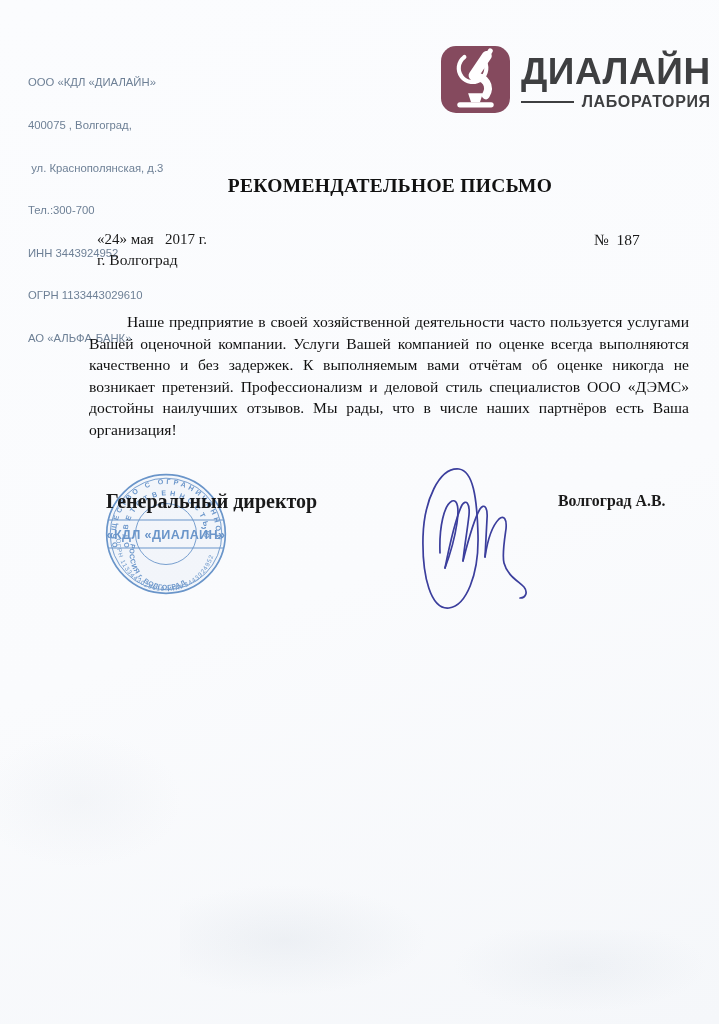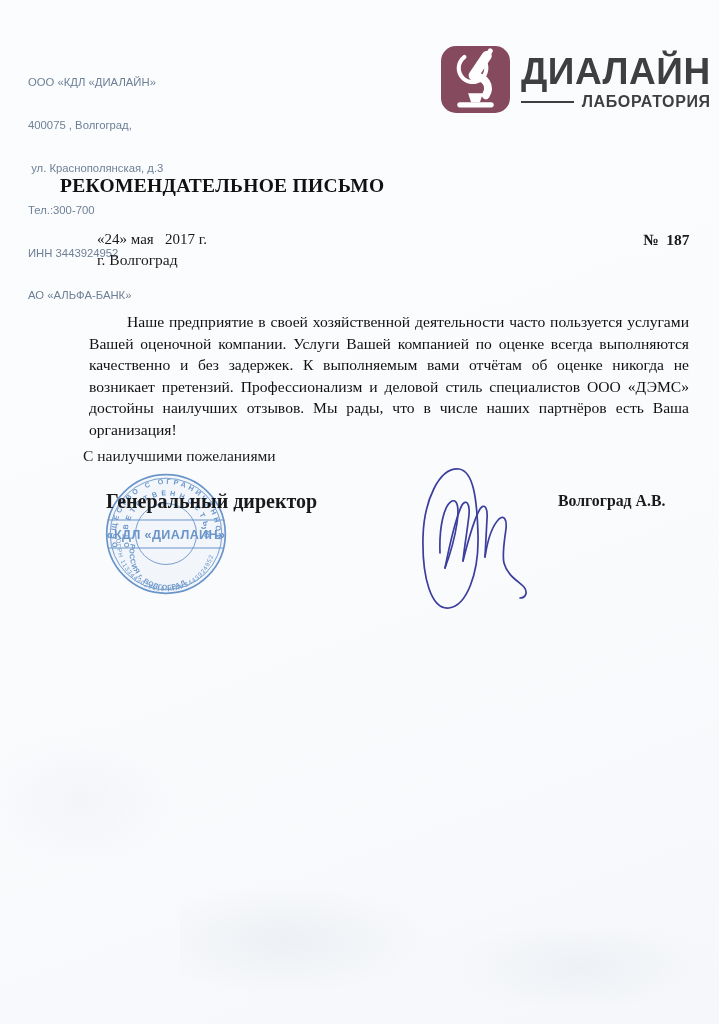--- a/index.html
+++ b/index.html
@@ -31,24 +31,24 @@
     display:flex;align-items:center;justify-content:center;flex:0 0 auto;}
   .logo-text{display:flex;flex-direction:column;padding-top:8px;}
   .logo-wordmark{font-family:"Liberation Sans", sans-serif;font-weight:bold;
     font-size:37px;line-height:36px;color:#3e3f41;letter-spacing:0.5px;}
   .logo-tagline-row{display:flex;align-items:center;gap:8px;margin-top:3px;}
   .logo-line{flex:1;height:2.5px;background:#3e3f41;}
   .logo-tagline{font-family:"Liberation Sans", sans-serif;font-weight:bold;
     font-size:16px;color:#3e3f41;letter-spacing:0.6px;}
 
   
-  .doc-title{position:absolute;left:60px;top:175px;width:660px;text-align:left;
+  .doc-title{position:absolute;left:60px;top:175px;width:660px;text-align:center;
     font-weight:bold;font-size:19.5px;letter-spacing:0.3px;color:#111;}
   .date-line{position:absolute;left:97px;top:231px;font-size:15px;white-space:pre;}
-  .doc-number{position:absolute;left:643px;top:231px;font-size:15.5px;white-space:pre;font-weight:bold;}
+  .doc-number{position:absolute;left:594px;top:231px;font-size:15.5px;white-space:pre;}
   .city-line{position:absolute;left:97px;top:251px;font-size:15.5px;}
 
   
   .body-par{position:absolute;left:89px;top:311px;width:600px;
     font-size:15.6px;line-height:21.6px;text-align:justify;text-indent:38px;color:#111;}
 
   
   .salutation{position:absolute;left:83px;top:447px;font-size:15.5px;}
   .director{position:absolute;left:106px;top:490px;font-size:20px;font-weight:bold;}
   .signer-name{position:absolute;left:558px;top:492px;font-size:15.8px;font-weight:bold;}
@@ -68,20 +68,21 @@
   <div class="wrinkle1"></div>
   <div class="wrinkle2"></div>
   <div class="wrinkle3"></div>
 
   <div class="letterhead">
     <div>ООО «КДЛ «ДИАЛАЙН»</div>
     <div>400075 , Волгоград,</div>
     <div> ул. Краснополянская, д.3</div>
     <div>Тел.:300-700</div>
     <div>ИНН 3443924952</div>
+    <div>ОГРН 1133443029610</div>
     <div>АО «АЛЬФА-БАНК»</div>
   </div>
 
   <div class="logo">
     <div class="logo-icon">
       <svg width="69" height="67" viewBox="0 0 70 67" aria-hidden="true">
         <g fill="none" stroke="#ffffff" stroke-linecap="round">
           <circle cx="32" cy="22" r="14" stroke-width="4.2" stroke-dasharray="66 26" transform="rotate(-38 32 22)"></circle>
           <line x1="46.5" y1="9.5" x2="33" y2="29.5" stroke-width="10"></line>
           <line x1="50" y1="4.5" x2="46.5" y2="10" stroke-width="5"></line>
@@ -103,21 +104,20 @@
   </div>
 
   <div class="doc-title">РЕКОМЕНДАТЕЛЬНОЕ ПИСЬМО</div>
 
   <div class="date-line">«24» мая   2017 г.</div>
   <div class="doc-number">№  187</div>
   <div class="city-line">г. Волгоград</div>
 
   <div class="body-par">Наше предприятие в своей хозяйственной деятельности часто пользуется услугами Вашей оценочной компании. Услуги Вашей компанией по оценке всегда выполняются качественно и без задержек. К выполняемым вами отчётам об оценке никогда не возникает претензий. Профессионализм и деловой стиль специалистов ООО «ДЭМС» достойны наилучших отзывов. Мы рады, что в числе наших партнёров есть Ваша организация!</div>
 
-  <div class="salutation">С наилучшими пожеланиями</div>
   <div class="director">Генеральный директор</div>
   <div class="signer-name">Волгоград А.В.</div>
 
   <svg class="stamp" viewBox="0 0 128 128">
     <defs>
       <path id="arcTopOuter" d="M 15.7 77 A 50 50 0 1 1 112.3 77"></path>
       <path id="arcTopInner" d="M 27.8 77 A 38.5 38.5 0 1 1 100.2 77"></path>
       <path id="arcBotOuter" d="M 14.6 68.5 A 49.5 49.5 0 1 0 113.4 68.5"></path>
       <path id="arcBotInner" d="M 28.8 73.5 A 36.5 36.5 0 1 0 99.2 73.5"></path>
     </defs>

